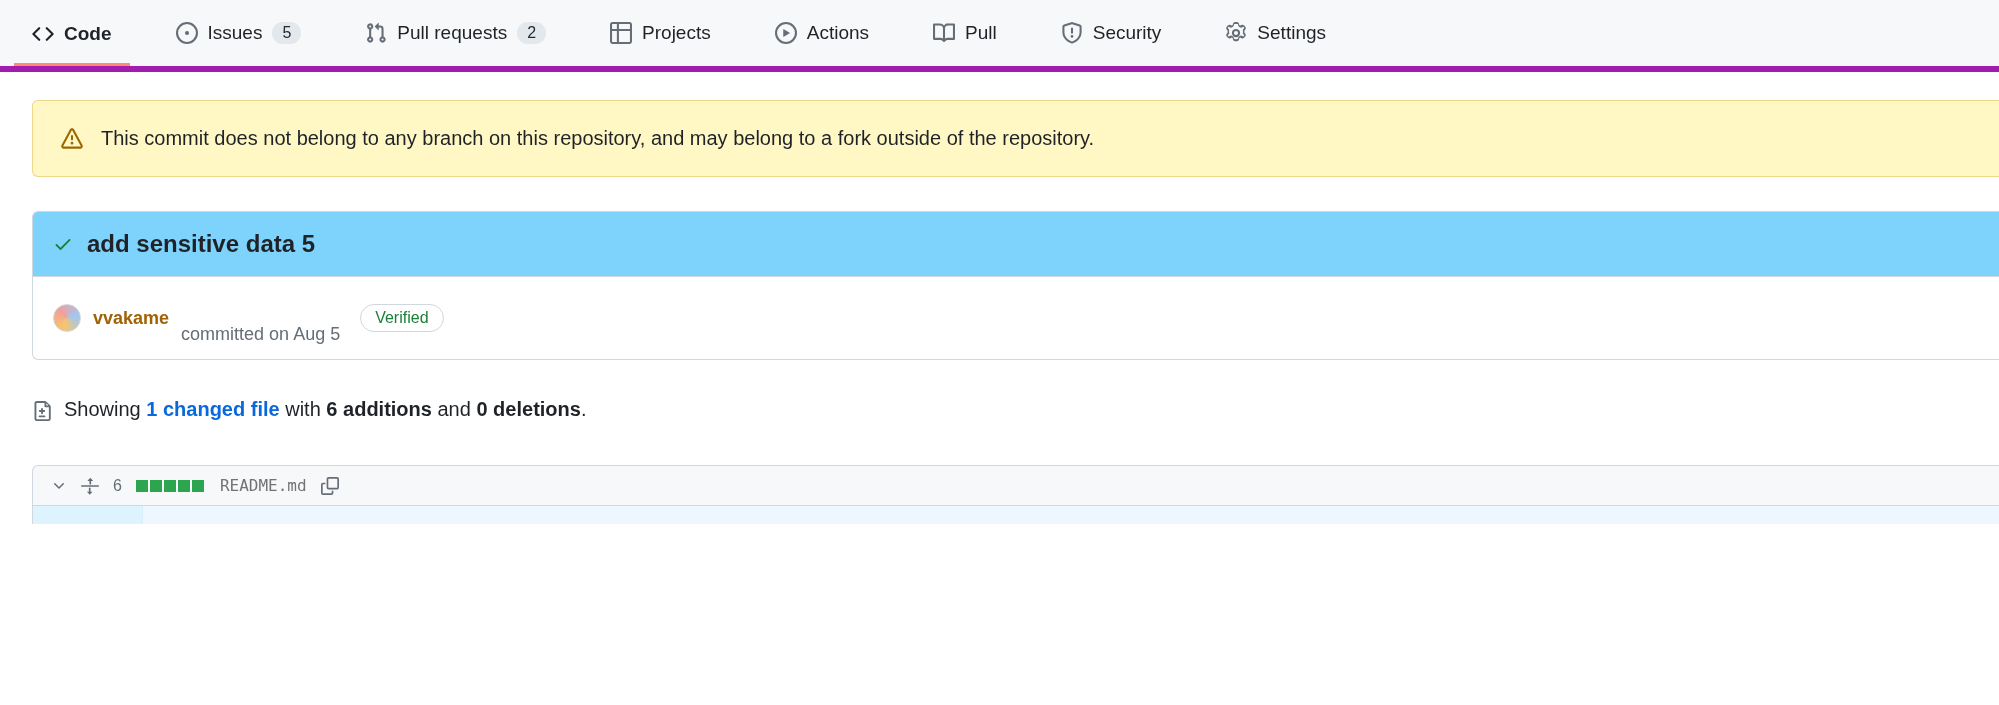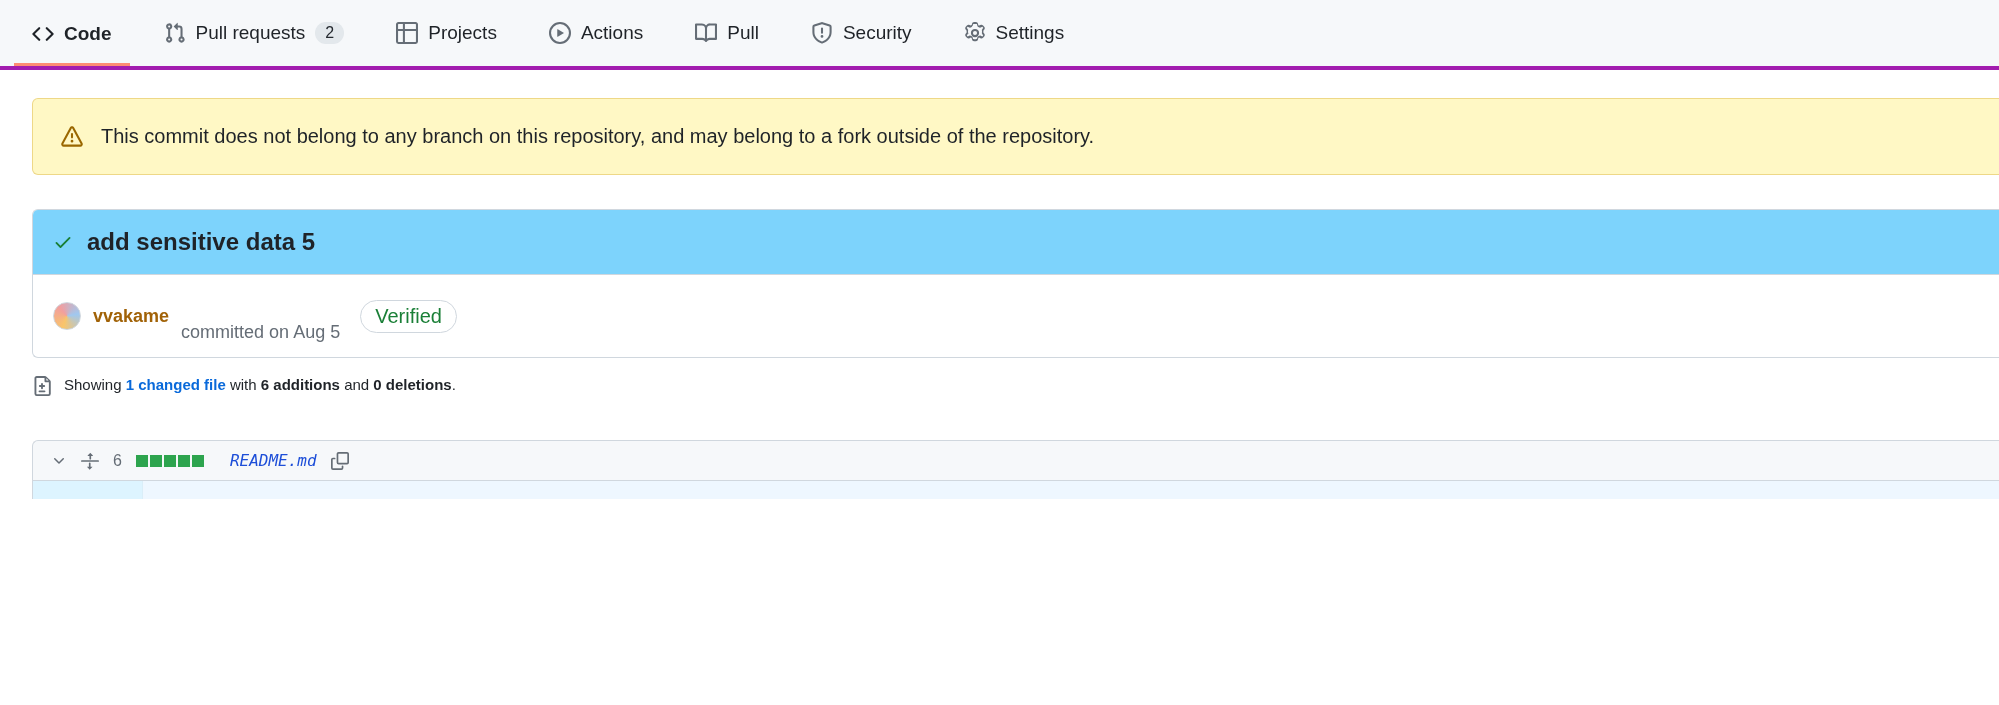--- a/index.html
+++ b/index.html
@@ -7,25 +7,25 @@
     font-family: -apple-system, BlinkMacSystemFont, "Segoe UI", Helvetica, Arial, sans-serif;
     font-size: 18px;
     color: #24292f;
     background: #ffffff;
     width: 1999px;
   }
 
   
   .tabnav {
     background: #f6f8fa;
-    border-bottom: 4px solid #a21caf;
+    border-bottom: 6px solid #a21caf;
     display: flex;
     align-items: center;
     padding: 0 10px;
-    gap: 8px;
+    gap: 20px;
   }
   .tabnav-item {
     display: flex;
     align-items: center;
     gap: 10px;
     padding: 22px 22px 20px;
     font-size: 19px;
     color: #1f2328;
     cursor: pointer;
     border-bottom: 2px solid transparent;
@@ -105,33 +105,33 @@
     width: 28px; height: 28px; border-radius: 50%;
     background: conic-gradient(from 200deg,#f9c56a,#f29e9e,#a0c8f0,#f9c56a);
     border: 1px solid #d0d7de;
   }
   .author-name { font-weight: 600; color: #a16207; text-align: right; }
   .commit-when { color: #656d76; margin-top: 33px; }
   .label-verified {
     border: 1px solid #d0d7de;
     border-radius: 999px;
     padding: 4px 14px;
-    font-size: 20px;
+    font-size: 16px;
     font-weight: 500;
     color: #1a7f37;
     margin-left: 8px;
   }
 
   
   .diffstat-line {
-    margin-top: 18px;
-    display: flex;
-    align-items: flex-start;
+    margin-top: 38px;
+    display: flex;
+    align-items: flex-end;
     gap: 12px;
-    font-size: 15px;
+    font-size: 20px;
     color: #1f2328;
   }
   .file-diff-icon { color: #656d76; display: inline-flex; }
   .diffstat-line .link { color: #0969da; font-weight: 600; }
   .diffstat-line strong { font-weight: 600; }
 
   
   .file-header {
     margin-top: 44px;
     background: #f6f8fa;
@@ -148,23 +148,22 @@
   }
   .file-changes-count { color: #656d76; font-weight: 400; font-size: 16px; }
   .diff-squares { display: flex; gap: 2px; }
   .diff-squares span {
     width: 12px; height: 12px; display: inline-block;
     background: #2da44e;
   }
   .filename {
     font-family: ui-monospace, SFMono-Regular, Menlo, Consolas, monospace;
     font-size: 16px;
-    color: #1d4ed8;
-    margin-left: 12px;
-    font-style: italic;
+    color: #737373;
+    margin-left: 2px;
   }
 
   
   .hunk-strip {
     height: 18px;
     border-left: 1px solid #d0d7de;
     display: flex;
   }
   .hunk-strip .gutter {
     width: 110px;
@@ -184,20 +183,30 @@
 <nav class="tabnav">
   <div class="tabnav-item selected">
     <span class="icon">
       <svg width="22" height="22" viewBox="0 0 16 16" fill="currentColor">
           <path d="M4.72 3.22a.75.75 0 0 1 1.06 1.06L2.06 8l3.72 3.72a.75.75 0 1 1-1.06 1.06L.47 8.53a.75.75 0 0 1 0-1.06l4.25-4.25Zm6.56 0a.75.75 0 1 0-1.06 1.06L13.94 8l-3.72 3.72a.75.75 0 1 0 1.06 1.06l4.25-4.25a.75.75 0 0 0 0-1.06l-4.25-4.25Z"></path>
         </svg>
     </span>
     <span>Code</span>
   </div>
 
+  <div class="tabnav-item">
+    <span class="icon">
+      <svg width="22" height="22" viewBox="0 0 16 16" fill="currentColor">
+          <path d="M8 9.5a1.5 1.5 0 1 0 0-3 1.5 1.5 0 0 0 0 3Z"></path>
+          <path d="M8 0a8 8 0 1 1 0 16A8 8 0 0 1 8 0ZM1.5 8a6.5 6.5 0 1 0 13 0 6.5 6.5 0 0 0-13 0Z"></path>
+        </svg>
+    </span>
+    <span>Issues</span>
+    <span class="counter">5</span>
+  </div>
 
   <div class="tabnav-item">
     <span class="icon">
       <svg width="22" height="22" viewBox="0 0 16 16" fill="currentColor">
           <path d="M1.5 3.25a2.25 2.25 0 1 1 3 2.122v5.256a2.251 2.251 0 1 1-1.5 0V5.372A2.25 2.25 0 0 1 1.5 3.25Zm5.677-.177L9.573.677A.25.25 0 0 1 10 .854V2.5h1A2.5 2.5 0 0 1 13.5 5v5.628a2.251 2.251 0 1 1-1.5 0V5a1 1 0 0 0-1-1h-1v1.646a.25.25 0 0 1-.427.177L7.177 3.427a.25.25 0 0 1 0-.354ZM3.75 2.5a.75.75 0 1 0 0 1.5.75.75 0 0 0 0-1.5Zm0 9.5a.75.75 0 1 0 0 1.5.75.75 0 0 0 0-1.5Zm8.25.75a.75.75 0 1 0 1.5 0 .75.75 0 0 0-1.5 0Z"></path>
         </svg>
     </span>
     <span>Pull requests</span>
     <span class="counter">2</span>
   </div>

